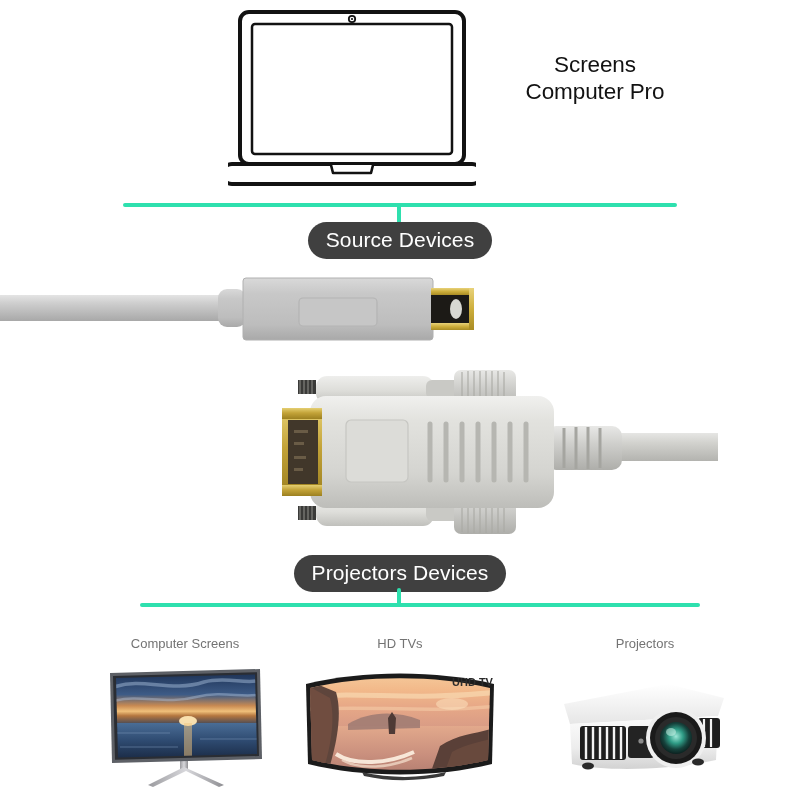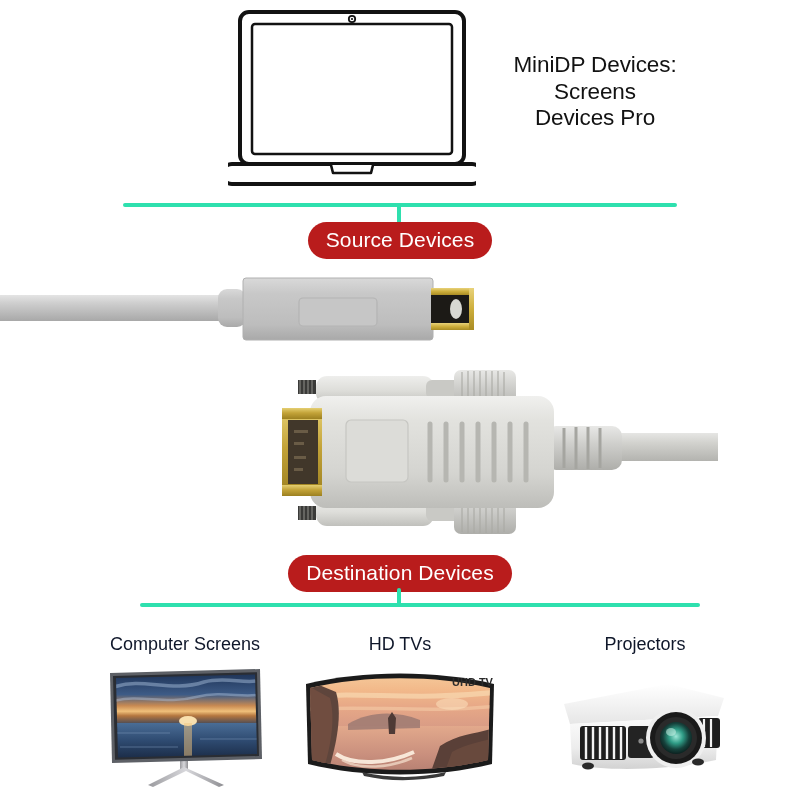--- a/index.html
+++ b/index.html
@@ -41,37 +41,37 @@
     background: #2ee0ae;
     height: 4px;
     border-radius: 2px;
   }
   .stem {
     background: #2ee0ae;
     width: 4px;
     border-radius: 2px;
   }
   .pill {
-    background: #b91c1c;
+    background: #404040;
     color: #ffffff;
     border-radius: 999px;
     font-size: 21px;
     line-height: 21px;
     padding: 7px 18px 9px 18px;
     white-space: nowrap;
     letter-spacing: 0.1px;
   }
 
   
   .caption {
     position: absolute;
     text-align: center;
-    font-size: 18px;
+    font-size: 13px;
     line-height: 24px;
-    color: #0f172a;
+    color: #737373;
     white-space: nowrap;
   }
 </style>
 </head>
 <body>
 
 <div class="stage">
 
   <svg class="abs" style="left:228px; top:8px;" width="248" height="182" viewBox="0 0 248 182">
 
@@ -81,23 +81,22 @@
 
     <circle cx="124" cy="11" r="3.2" fill="#ffffff" stroke="#121212" stroke-width="1.8"></circle>
     <circle cx="124" cy="11" r="1.1" fill="#121212"></circle>
 
     <path d="M4 156 H244 A6 6 0 0 1 244 176 H4 A6 6 0 0 1 4 156 Z" fill="#ffffff" stroke="#121212" stroke-width="4"></path>
 
     <path d="M103 157 L105 165 H143 L145 157" fill="#ffffff" stroke="#121212" stroke-width="2.6" stroke-linejoin="round" stroke-linecap="round"></path>
   </svg>
 
   <div class="abs source-text">
-    <div>MiniDP Devices:</div>
     <div>Screens</div>
-    <div>Devices Pro</div>
+    <div>Computer Pro</div>
   </div>
 
   <div class="abs rule" style="left:123px; top:203px; width:554px;"></div>
   <div class="abs stem" style="left:397px; top:205px; height:19px;"></div>
   <div class="abs" style="left:0; top:222px; width:800px; display:flex; justify-content:center;">
     <div class="pill">Source Devices</div>
   </div>
 
   <svg class="abs" style="left:0px; top:270px;" width="500" height="80" viewBox="0 0 500 80">
     <defs>
@@ -245,21 +244,21 @@
 
     <g fill="#6a5c46">
       <rect x="36" y="62" width="14" height="3"></rect>
       <rect x="36" y="74" width="10" height="3"></rect>
       <rect x="36" y="88" width="12" height="3"></rect>
       <rect x="36" y="100" width="9" height="3"></rect>
     </g>
   </svg>
 
   <div class="abs" style="left:0; top:555px; width:800px; display:flex; justify-content:center;">
-    <div class="pill">Destination Devices</div>
+    <div class="pill">Projectors Devices</div>
   </div>
   <div class="abs stem" style="left:397px; top:588px; height:17px;"></div>
   <div class="abs rule" style="left:140px; top:603px; width:560px;"></div>
 
   <div class="caption" style="left:55px; top:632px; width:260px;">Computer Screens</div>
   <div class="caption" style="left:300px; top:632px; width:200px;">HD TVs</div>
   <div class="caption" style="left:545px; top:632px; width:200px;">Projectors</div>
 
   <svg class="abs" style="left:100px; top:667px;" width="170" height="122" viewBox="0 0 170 122">
     <defs>

